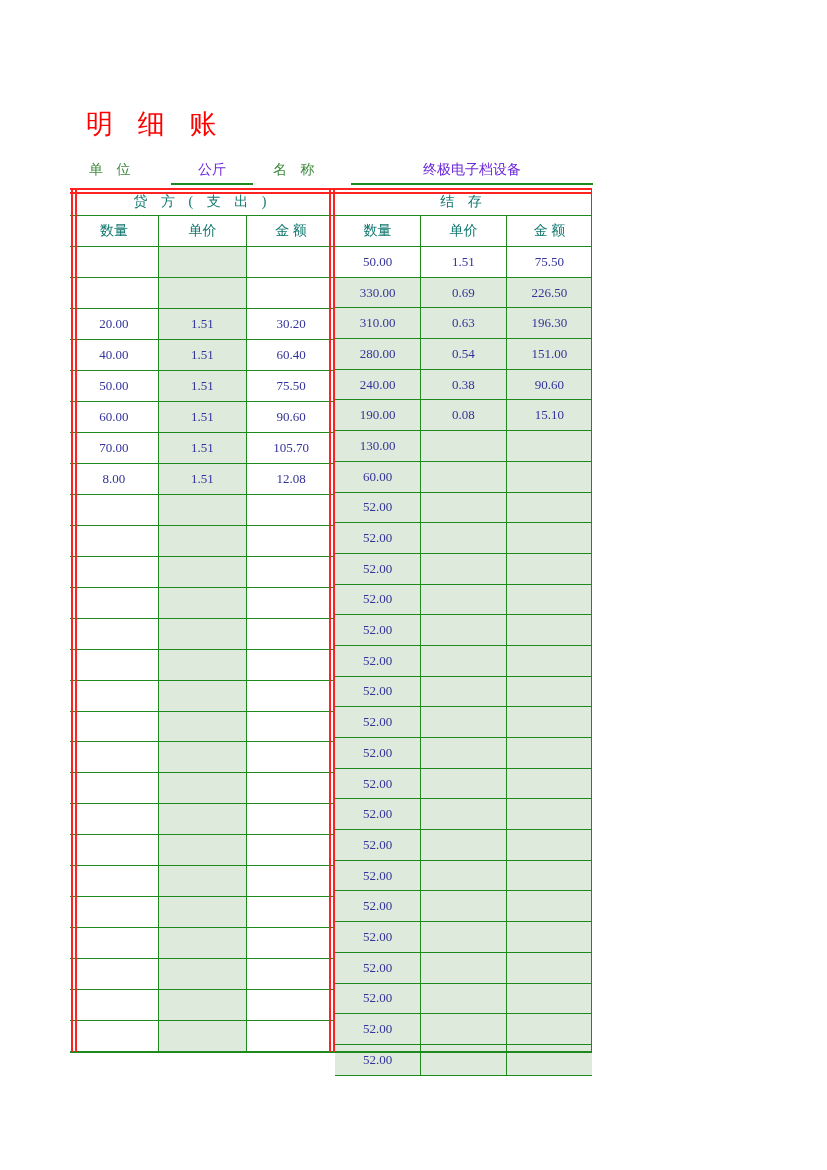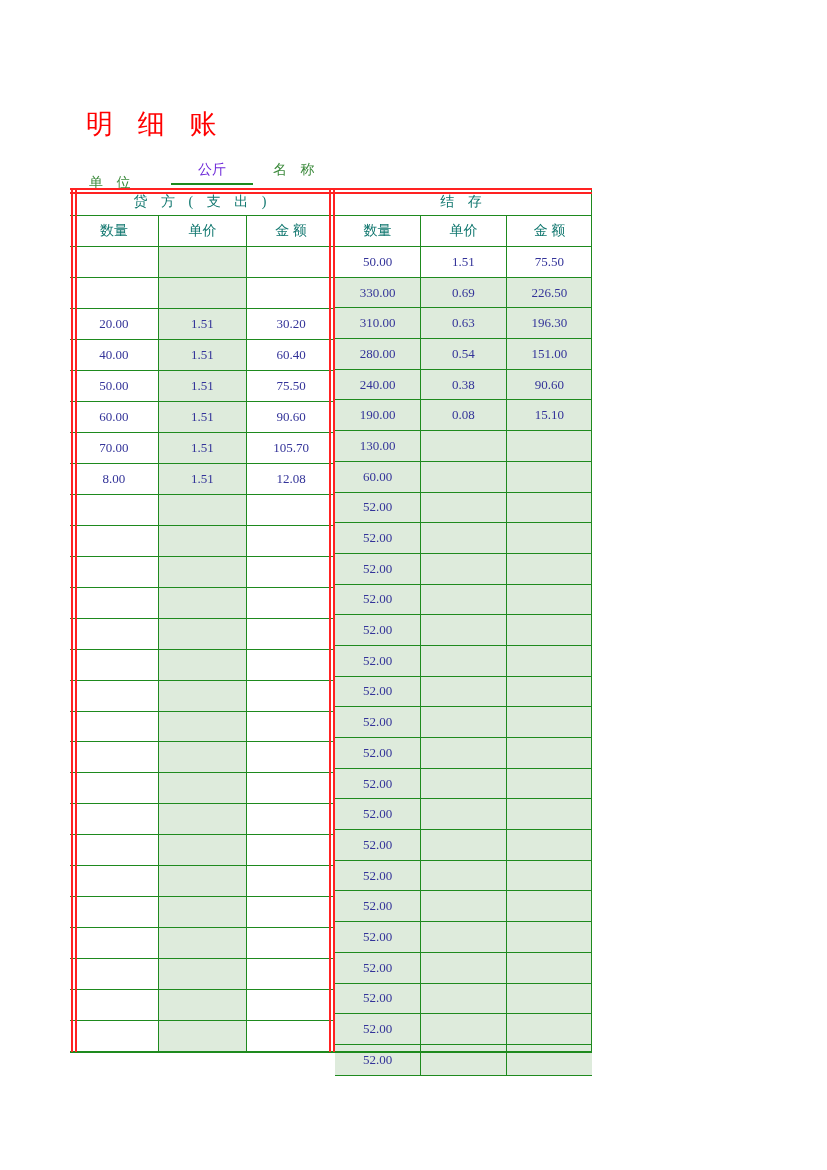--- a/index.html
+++ b/index.html
@@ -54,21 +54,21 @@
   .meta-value {
     position: absolute;
     font-size: 14px;
     color: #6d28d9;
     white-space: nowrap;
     text-align: center;
     top: 3px;
     border-bottom: 2px solid #1E8A1E;
     padding-bottom: 4px;
   }
-  .meta-label.l1 { left: 16px; margin-top: 13px; }
+  .meta-label.l1 { left: 16px; }
   .meta-value.v1 { left: 98px; width: 82px; }
   .meta-label.l2 { left: 200px; }
   .meta-value.v2 { left: 278px; width: 242px; }
 
   
   .ledger {
     position: absolute;
     left: 70px;
     top: 188px;
     width: 522px;
@@ -159,20 +159,21 @@
 <body>
 
 <div class="sheet">
 
   <div class="title">明 细 账</div>
 
   <div class="meta">
     <span class="meta-label l1">单 位</span>
     <span class="meta-value v1">公斤</span>
     <span class="meta-label l2">名 称</span>
+    <span class="meta-value v2">终极电子档设备</span>
   </div>
 
   <div class="ledger">
 
     <div class="side side-left">
       <table class="grid">
         <tbody>
           <tr>
             <td class="hdr-group plain" colspan="3">贷    方 ( 支  出 )</td>
           </tr>

